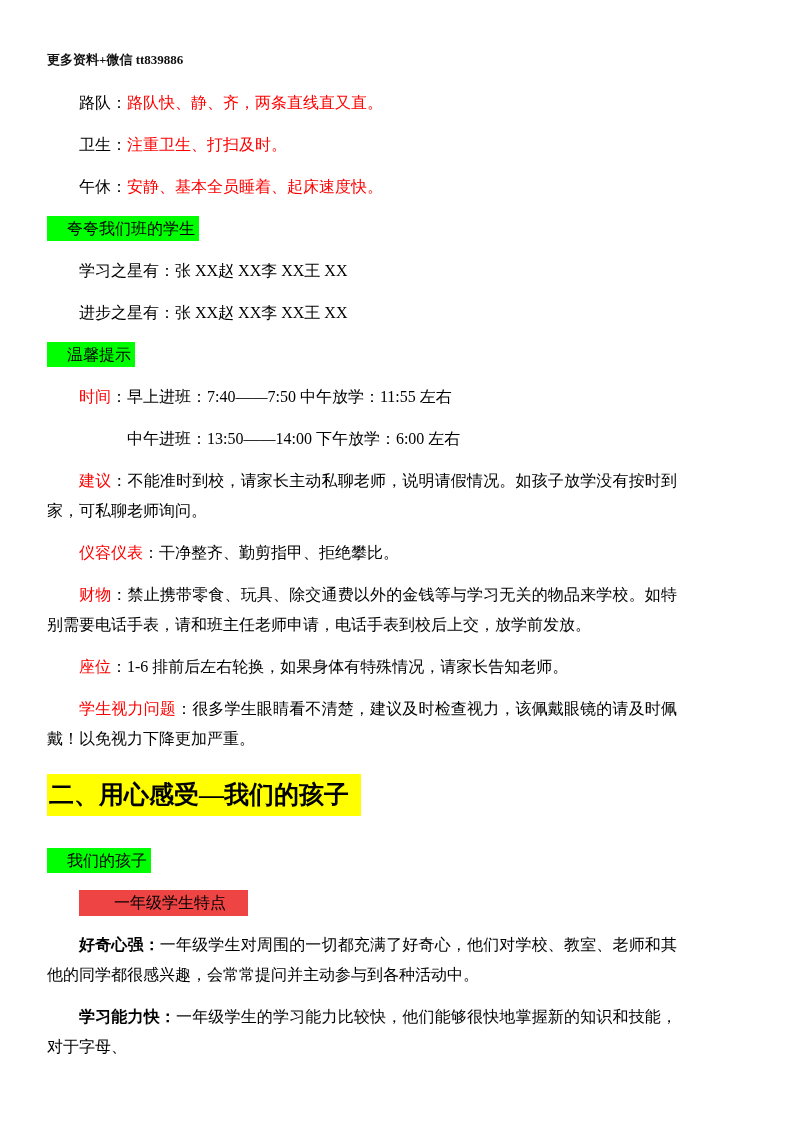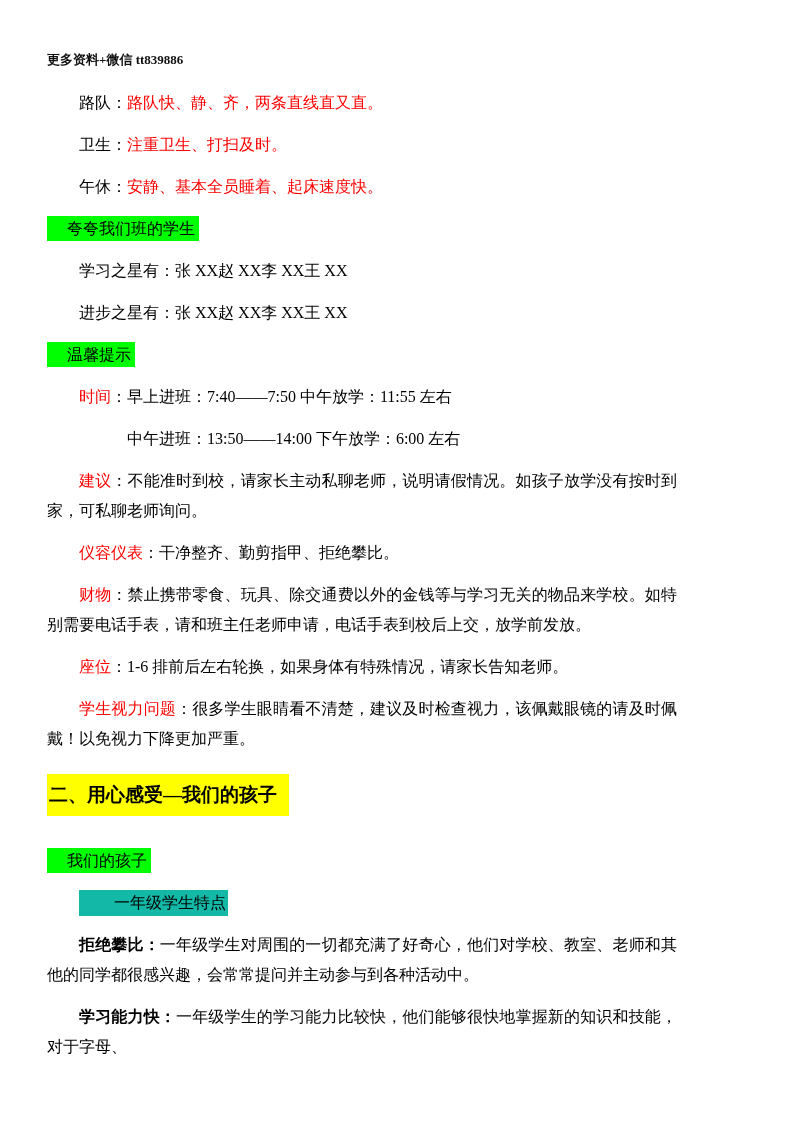--- a/index.html
+++ b/index.html
@@ -24,25 +24,25 @@
   }
   .indent { text-indent:32px; }
   .indent2 { text-indent:80px; }
   .red { color:#ff0000; }
   .bold { font-weight:bold; }
   .hl-green {
     display:inline-block; line-height:25px; padding:0 4px 0 20px;
     background:#00ff00; color:#000;
   }
   .hl-cyan {
-    display:inline-block; line-height:26px; padding:0 2px 0 3px;
-    background:#14b8a6; color:#000;
+    display:inline-block; line-height:26px; padding:0 22px 0 3px;
+    background:#ef4444; color:#000;
   }
   .sec-heading {
-    margin:20px 0 30px 0; font-size:19px; font-weight:bold;
+    margin:20px 0 30px 0; font-size:25px; font-weight:bold;
     line-height:42px; text-align:left;text-decoration:underline;
   }
   .hl-yellow {
     display:inline-block; line-height:42px; padding:0 12px 0 2px;
     background:#ffff00; color:#000;
   }
   .gap { }
 </style>
 </head>
 <body>
@@ -79,17 +79,17 @@
   <p class="para indent"><span class="red">座位</span><span>：1-6 排前后左右轮换，如果身体有特殊情况，请家长告知老师。</span></p>
 
   <p class="para indent"><span class="red">学生视力问题</span><span>：很多学生眼睛看不清楚，建议及时检查视力，该佩戴眼镜的请及时佩戴！以免视力下降更加严重。</span></p>
 
   <h2 class="sec-heading"><span class="hl-yellow">二、用心感受—我们的孩子</span></h2>
 
   <p class="para"><span class="hl-green">我们的孩子</span></p>
 
   <p class="para indent"><span class="hl-cyan">一年级学生特点</span></p>
 
-  <p class="para indent"><span class="bold">拒绝攀比：</span><span>一年级学生对周围的一切都充满了好奇心，他们对学校、教室、老师和其他的同学都很感兴趣，会常常提问并主动参与到各种活动中。</span></p>
+  <p class="para indent"><span class="bold">好奇心强：</span><span>一年级学生对周围的一切都充满了好奇心，他们对学校、教室、老师和其他的同学都很感兴趣，会常常提问并主动参与到各种活动中。</span></p>
 
   <p class="para indent"><span class="bold">学习能力快：</span><span>一年级学生的学习能力比较快，他们能够很快地掌握新的知识和技能，对于字母、</span></p>
 
 </div>
 
 </body></html>

